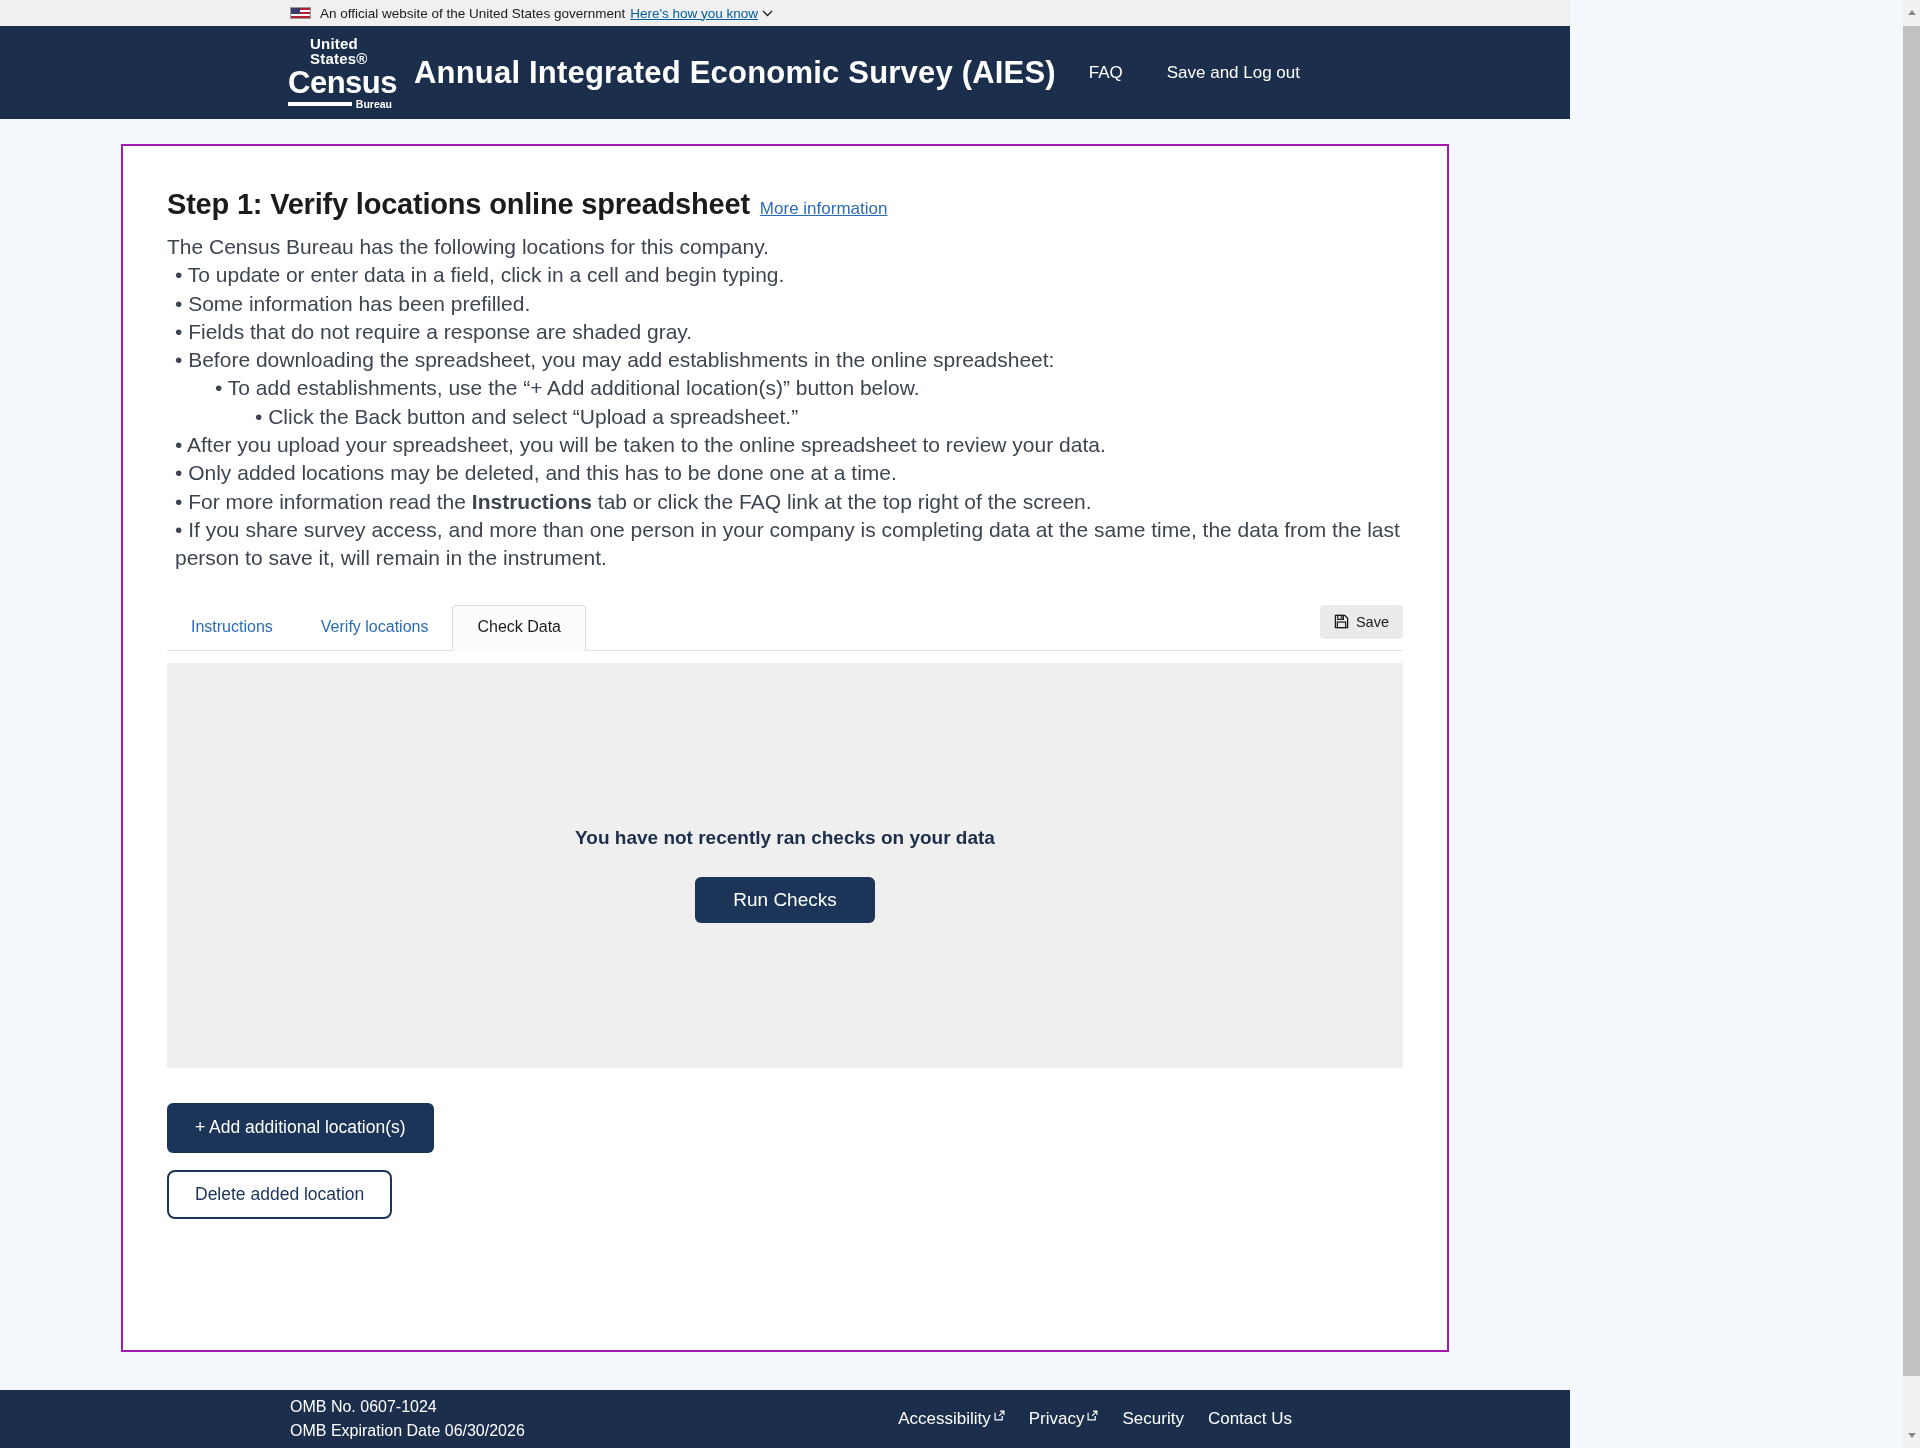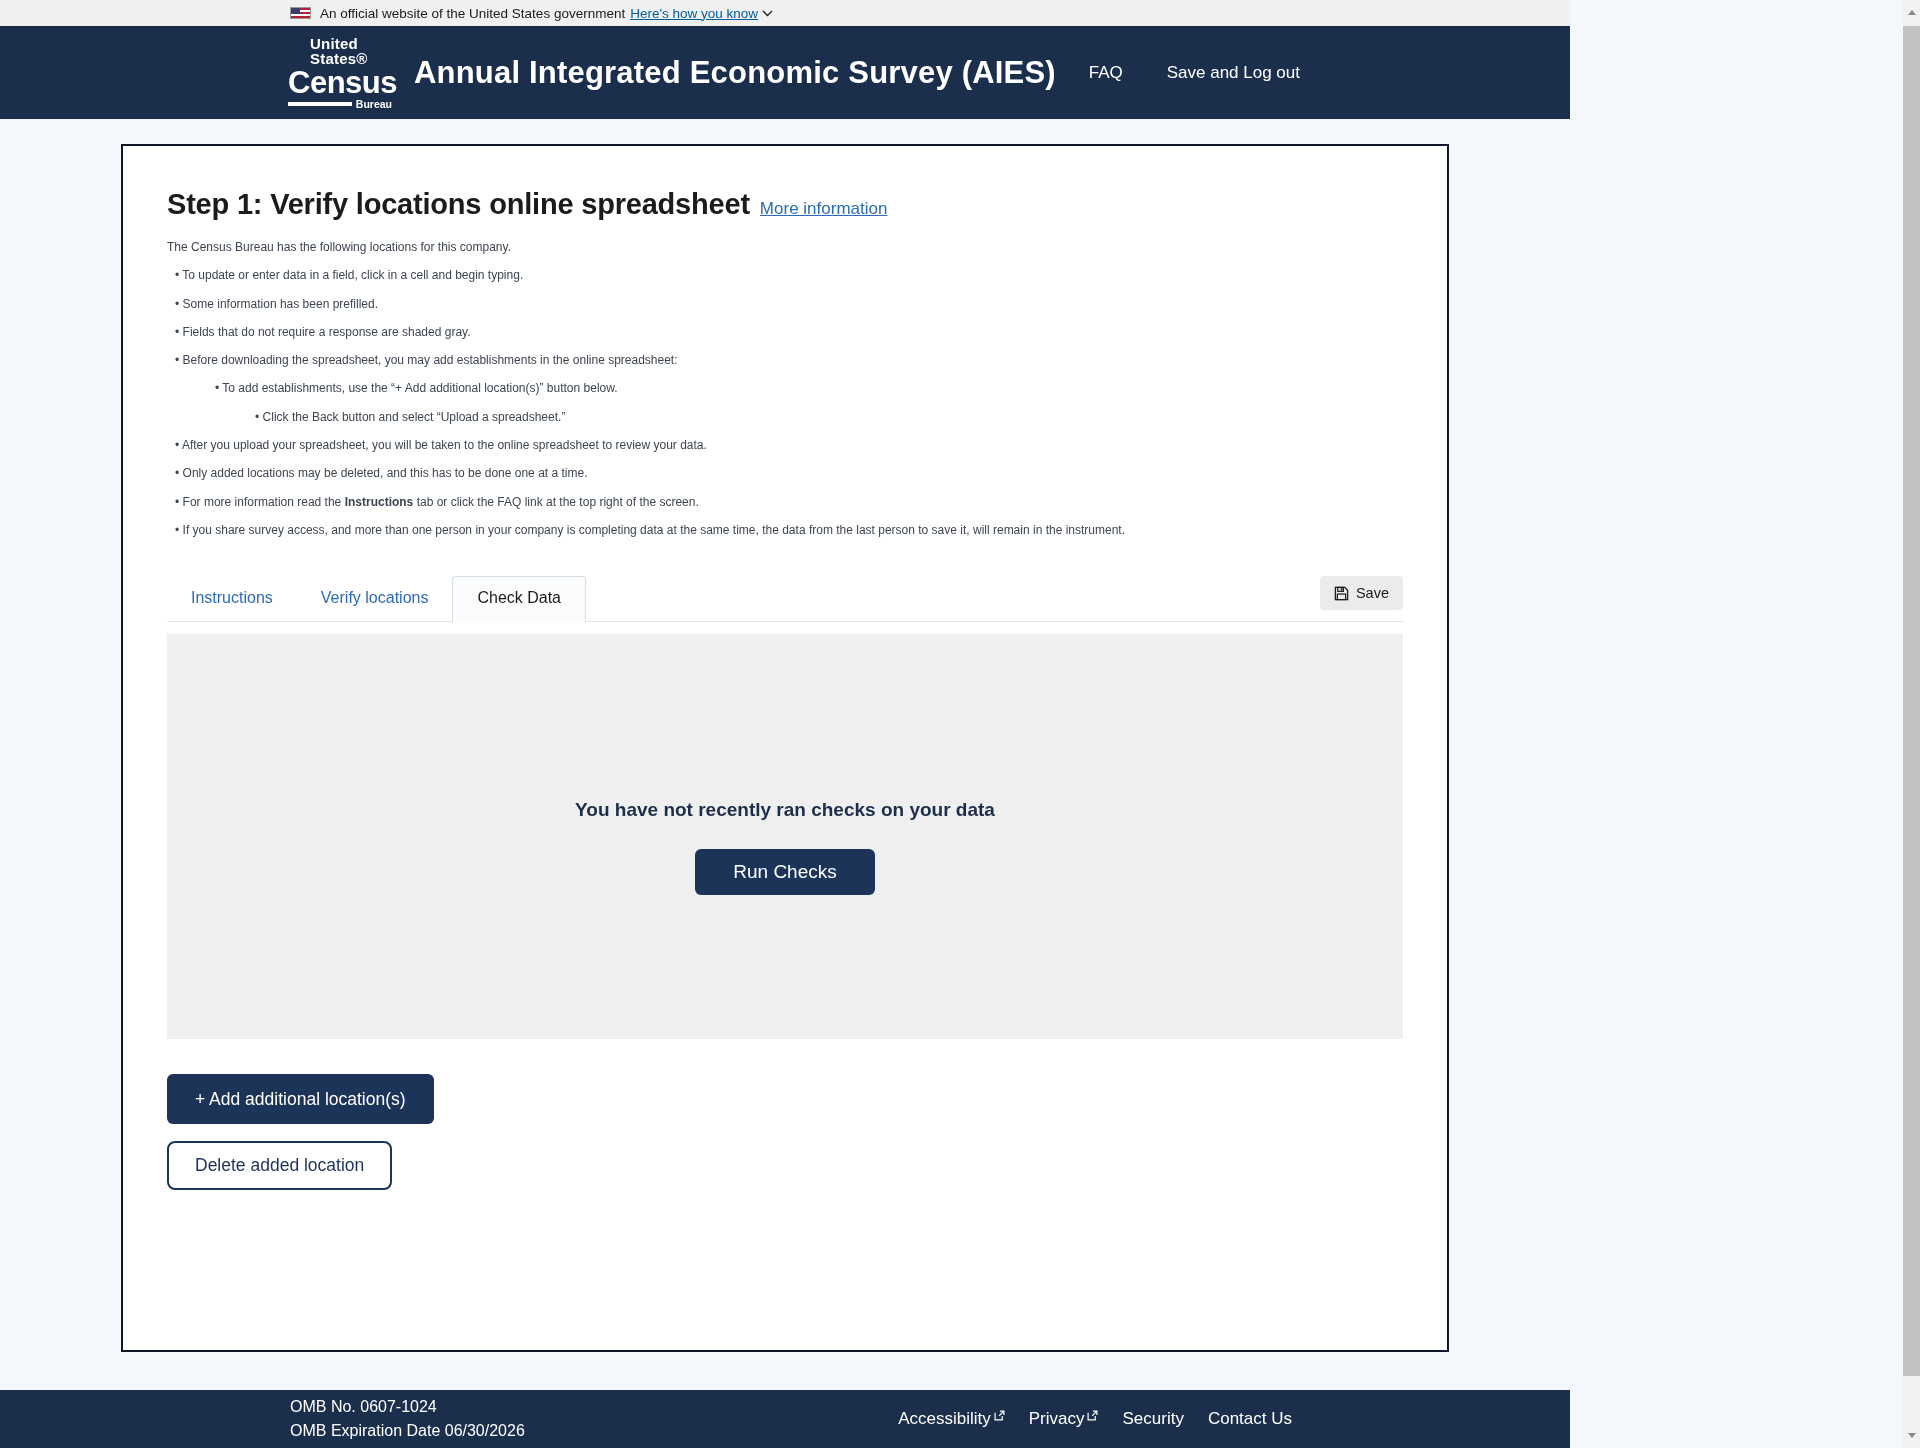--- a/index.html
+++ b/index.html
@@ -21,26 +21,26 @@
   .census-main { font-size:31px; font-weight:bold; letter-spacing:-0.5px; margin-top:1px; }
   .census-bottom { display:flex; align-items:center; margin-top:1px; }
   .census-bar { height:4px; background:#fff; flex:1 1 auto; margin-right:4px; }
   .census-bureau { font-size:10.5px; font-weight:bold; }
   .app-title { font-size:31px; font-weight:700; margin-left:22px; letter-spacing:0.2px; }
   .header-nav { margin-left:auto; display:flex; gap:44px; font-size:17px; }
   .header-nav span { cursor:pointer; }
 
   
   .main-area { flex:1 1 auto; }
-  .card { width:1328px; min-height:1208px; margin:25px auto 0; background:#fff; border:2px solid #0f172a; padding:42px 44px 38px; }
+  .card { width:1328px; min-height:1208px; margin:25px auto 0; background:#fff; border:2px solid #a21caf; padding:42px 44px 38px; }
   .heading-row { display:flex; align-items:baseline; gap:10px; }
   .page-heading { font-size:29px; font-weight:700; color:#1b1b1b; letter-spacing:-0.2px; }
   .more-info { font-size:17px; color:#2a6cb8; text-decoration:underline; cursor:pointer; }
 
-  .instructions { margin-top:12px; font-size:12px; line-height:28.3px; color:#3d4551; }
+  .instructions { margin-top:12px; font-size:21px; line-height:28.3px; color:#3d4551; }
   .tline { }
   .lvl0 { padding-left:8px; }
   .lvl1 { padding-left:48px; }
   .lvl2 { padding-left:88px; }
   .intro { padding-left:0; }
   .bullet::before { content:"• "; }
   .instructions strong { color:#3d4551; }
 
   
   .tabs-row { margin-top:32px; display:flex; align-items:flex-end; border-bottom:1px solid #e2e2e2; position:relative; height:46px; }

